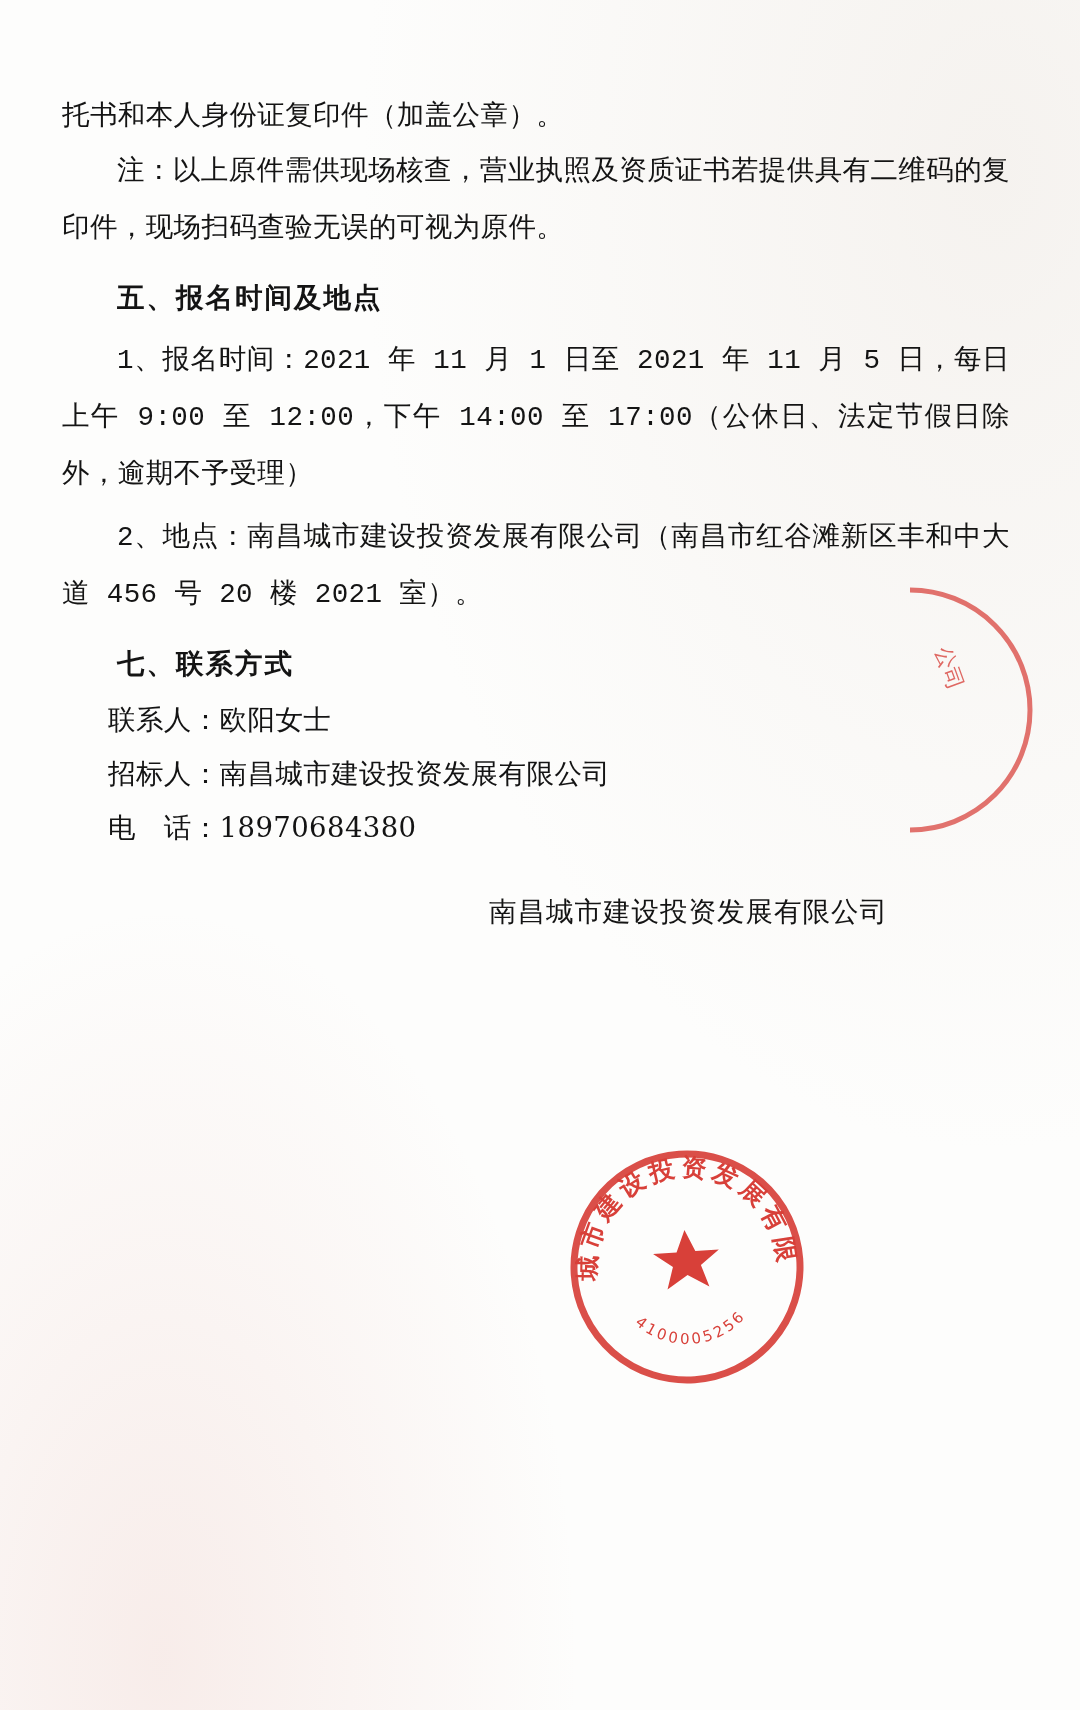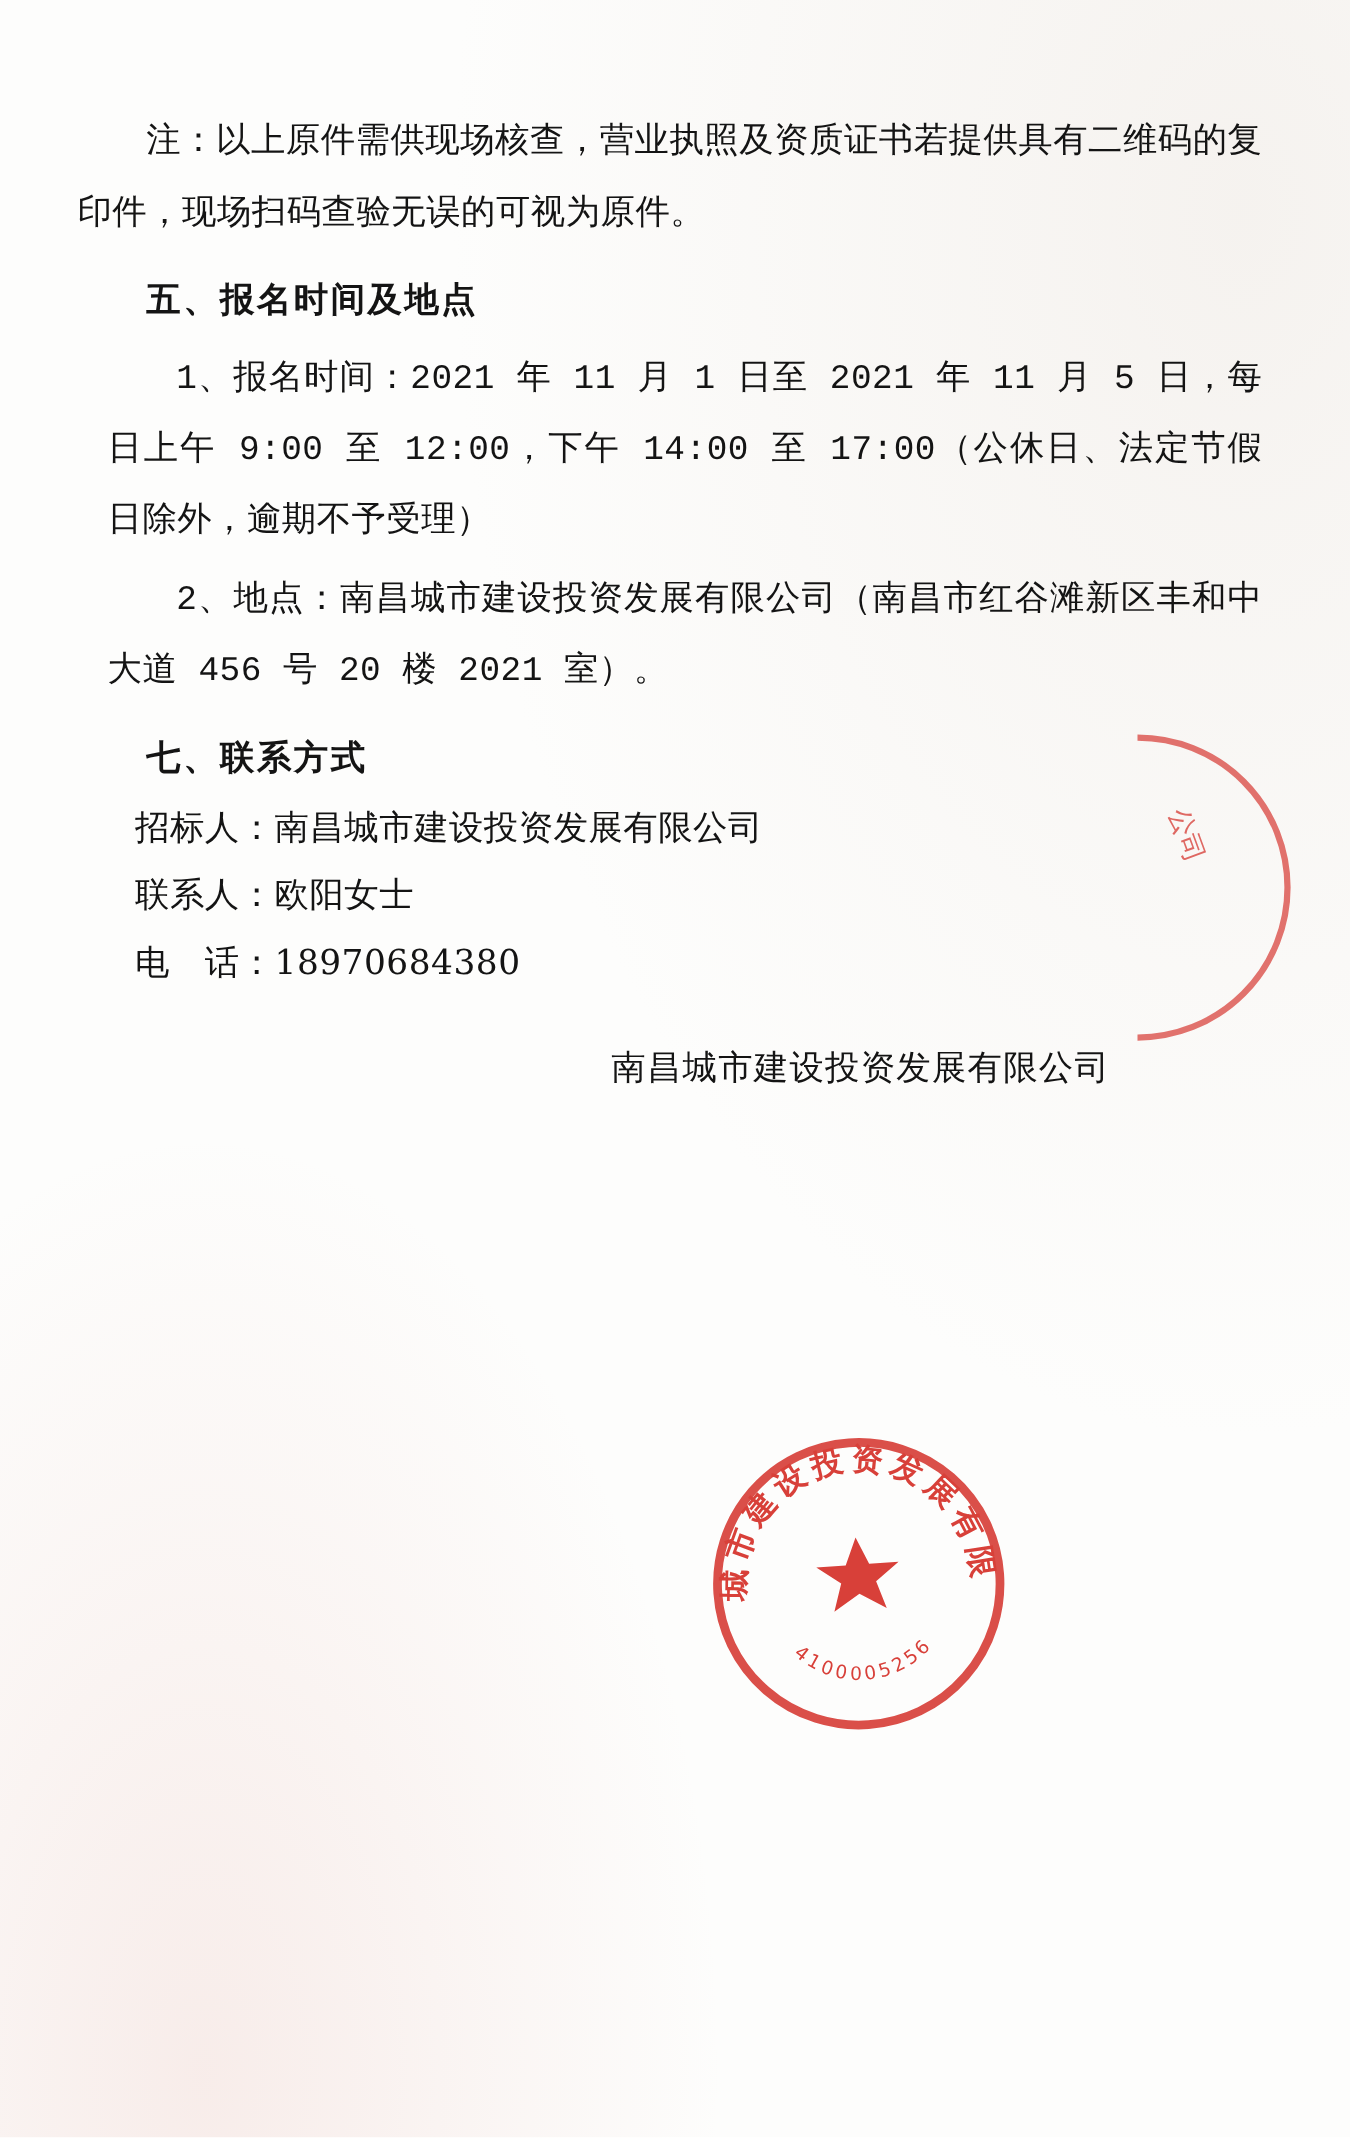--- a/index.html
+++ b/index.html
@@ -42,21 +42,21 @@
     text-justify: inter-ideograph;
     color: #141414;
   }
 
   .indent { text-indent: 55px; font-family: Liberation Mono, monospace; }
   .heading {
     font-weight: bold;
     text-indent: 55px;
     letter-spacing: 2px;
   }
-  .gap-sm { margin-top: 6px; margin-left: 24px; }
+  .gap-sm { margin-top: 6px; }
   .gap-md { margin-top: 12px; }
 
   .contact-line {
     text-indent: 46px;
     line-height: 54px;
   }
 
   .sign-block {
     margin-top: 28px;
     text-align: right;
@@ -93,39 +93,40 @@
     opacity: 0.85;
   }
 </style>
 </head>
 <body>
 
 <div class="paper"></div>
 
 <div class="page">
 
+  <p>托书和本人身份证复印件（加盖公章）。</p>
 
   <p class="indent">注：以上原件需供现场核查，营业执照及资质证书若提供具有二维码的复印件，现场扫码查验无误的可视为原件。</p>
 
   <p class="heading gap-md">五、报名时间及地点</p>
 
   <p class="indent gap-sm">1、报名时间：2021 年 11 月 1 日至 2021 年 11 月 5 日，每日上午 9:00 至 12:00，下午 14:00 至 17:00（公休日、法定节假日除外，逾期不予受理）</p>
 
   <p class="indent gap-sm">2、地点：南昌城市建设投资发展有限公司（南昌市红谷滩新区丰和中大道 456 号 20 楼 2021 室）。</p>
 
 
 
   <p class="heading gap-md">七、联系方式</p>
 
   <p class="contact-line">
-    <span>招标人：</span><span>南昌城市建设投资发展有限公司</span>
+    <span>联系人：</span><span>欧阳女士</span>
   </p>
 
   <p class="contact-line">
-    <span>联系人：</span><span>欧阳女士</span>
+    <span>招标人：</span><span>南昌城市建设投资发展有限公司</span>
   </p>
 
   <p class="contact-line">
     <span>电　话：</span><span>18970684380</span>
   </p>
 
 
   <div class="sign-block">
     <p>南昌城市建设投资发展有限公司</p>
   </div>

